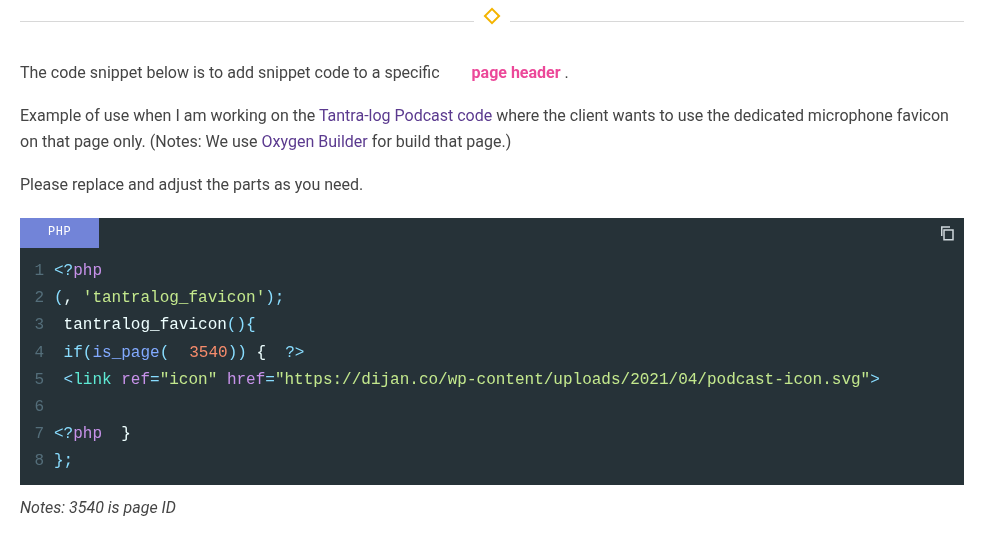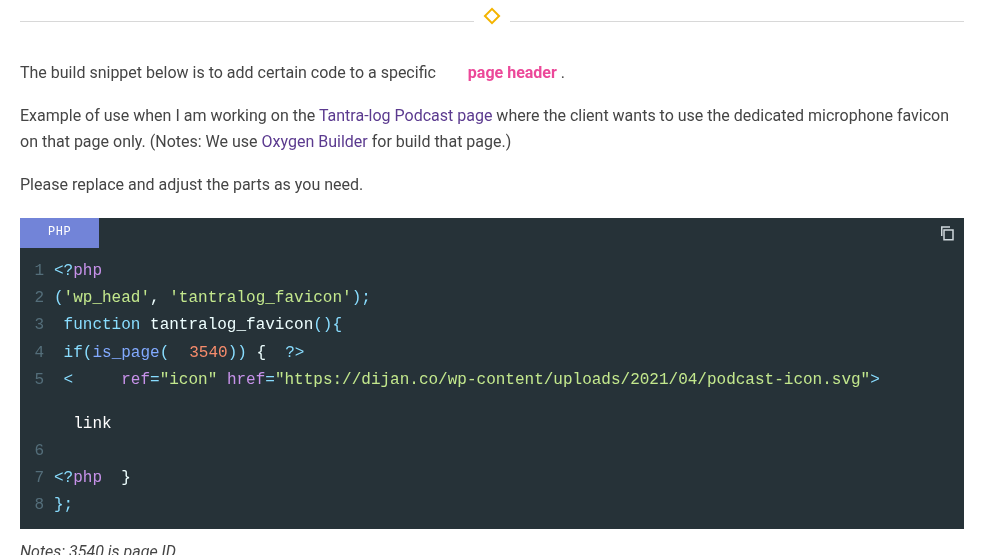--- a/index.html
+++ b/index.html
@@ -83,65 +83,65 @@
     color: #546e7a;
     user-select: none;
     flex-shrink: 0;
   }
   .tok-php   { color: #c792ea; }
   .tok-func  { color: #82aaff; }
   .tok-punc  { color: #89ddff; }
   .tok-str   { color: #c3e88d; }
   .tok-num   { color: #f78c6c; margin-left: 20px; }
   .tok-kw    { color: #89ddff; }
-  .tok-tag   { color: #ffffff; margin-top: 44px; }
+  .tok-tag   { color: #5eead4; }
   .tok-attr  { color: #c792ea; }
   .tok-plain { color: #eeffff; }
   .notes { margin-top: 10px; font-style: italic; }
 </style>
 </head>
 <body>
 
 <div class="hr-wrap">
   <div class="hr-line"></div>
   <span class="diamond">
     <svg width="20" height="20" viewBox="0 0 20 20">
       <rect x="5" y="5" width="10" height="10" transform="rotate(45 10 10)" fill="none" stroke="#f4b400" stroke-width="2"></rect>
     </svg>
   </span>
   <div class="hr-line"></div>
 </div>
 
 <p>
-  <span>The build snippet below is to add certain code to a specific </span><strong>page header</strong><span> .</span>
+  <span>The code snippet below is to add snippet code to a specific </span><strong>page header</strong><span> .</span>
 </p>
 
 <p>
-  <span>Example of use when I am working on the </span><a href="#">Tantra-log Podcast page</a><span> where the client wants to use the dedicated microphone favicon on that page only. (Notes: We use </span><a href="#">Oxygen Builder</a><span> for build that page.)</span>
+  <span>Example of use when I am working on the </span><a href="#">Tantra-log Podcast code</a><span> where the client wants to use the dedicated microphone favicon on that page only. (Notes: We use </span><a href="#">Oxygen Builder</a><span> for build that page.)</span>
 </p>
 
 <p>Please replace and adjust the parts as you need.</p>
 
 <div class="code-block">
   <div class="code-header">
     <div class="lang-tab" style="background:#7284d8;">PHP</div>
     <div class="copy-btn">
       <svg width="18" height="18" viewBox="0 0 24 24">
         <rect x="8" y="8" width="12" height="13" fill="none" stroke="#cfd8dc" stroke-width="2"></rect>
         <path d="M5 16 V4 H16" fill="none" stroke="#cfd8dc" stroke-width="2"></path>
       </svg>
     </div>
   </div>
   <div class="code-body">
 
     <div class="code-line"><span class="ln">1</span><span class="tok-punc">&lt;?</span><span class="tok-php">php</span></div>
 
-    <div class="code-line"><span class="ln">2</span><span class="tok-punc">(</span><span class="tok-str">'wp_head'</span><span class="tok-plain">, </span><span class="tok-str">'tantralog_favicon'</span><span class="tok-punc">);</span></div>
+    <div class="code-line"><span class="ln">2</span><span class="tok-punc">(</span><span class="tok-plain">, </span><span class="tok-str">'tantralog_favicon'</span><span class="tok-punc">);</span></div>
 
-    <div class="code-line"><span class="ln">3</span><span> </span><span class="tok-kw">function </span><span class="tok-plain">tantralog_favicon</span><span class="tok-punc">(){</span></div>
+    <div class="code-line"><span class="ln">3</span><span> </span><span class="tok-plain">tantralog_favicon</span><span class="tok-punc">(){</span></div>
 
     <div class="code-line"><span class="ln">4</span><span> </span><span class="tok-kw">if</span><span class="tok-punc">(</span><span class="tok-func">is_page</span><span class="tok-punc">(</span><span class="tok-num">3540</span><span class="tok-punc">))</span><span class="tok-plain"> {  </span><span class="tok-punc">?&gt;</span></div>
 
     <div class="code-line"><span class="ln">5</span><span> </span><span class="tok-punc">&lt;</span><span class="tok-tag">link</span><span> </span><span class="tok-attr">ref</span><span class="tok-punc">=</span><span class="tok-str">"icon"</span><span> </span><span class="tok-attr">href</span><span class="tok-punc">=</span><span class="tok-str">"https://dijan.co/wp-content/uploads/2021/04/podcast-icon.svg"</span><span class="tok-punc">&gt;</span></div>
 
     <div class="code-line"><span class="ln">6</span></div>
 
     <div class="code-line"><span class="ln">7</span><span class="tok-punc">&lt;?</span><span class="tok-php">php</span><span class="tok-plain">  }</span></div>
 
     <div class="code-line"><span class="ln">8</span><span class="tok-punc">};</span></div>

